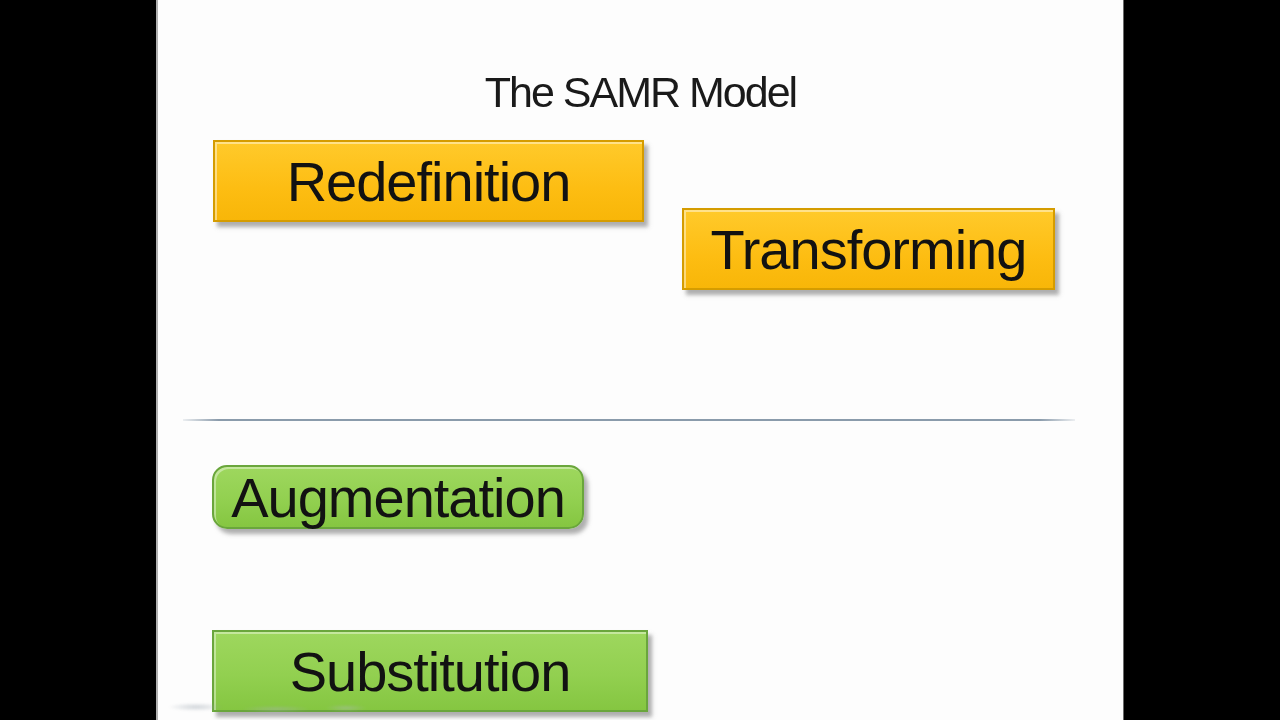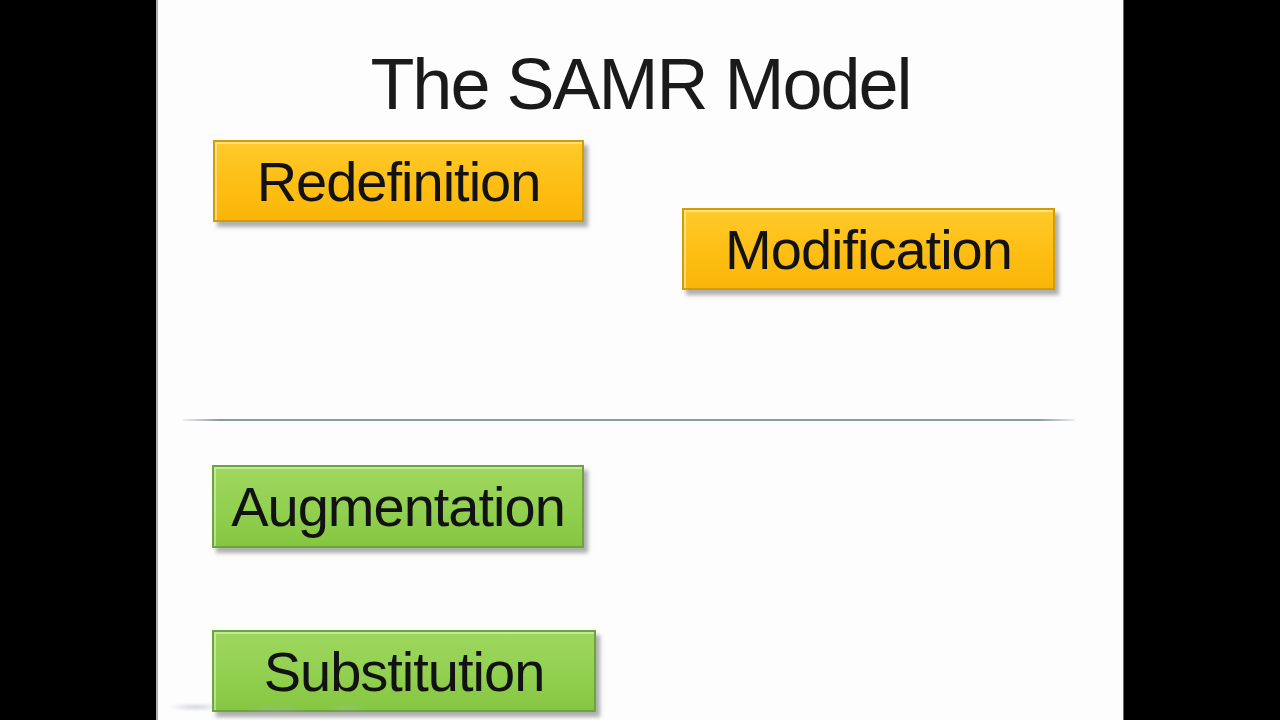--- a/index.html
+++ b/index.html
@@ -32,24 +32,24 @@
     width: 968px;
     height: 720px;
     background: #fdfdfd;
     border-left: 2px solid #b0b0b0;
     border-right: 1px solid #6a6a6a;
     box-sizing: border-box;
   }
   .slide-title {
     position: absolute;
     left: 0;
-    top: 52px;
+    top: 60px;
     width: 100%;
     text-align: center;
-    font-size: 72px;
+    font-size: 43px;
     letter-spacing: -2px;
     line-height: 64px;
     color: #1a1a1a;
   }
   .samr-box {
     position: absolute;
     display: flex;
     align-items: center;
     justify-content: center;
     font-size: 56px;
@@ -63,26 +63,26 @@
     border: 2px solid #d59c00;
     box-shadow: inset 2px 2px 0 rgba(255,255,255,0.45),
                 4px 5px 4px rgba(110,110,110,0.55);
   }
   .samr-box.green {
     background: linear-gradient(180deg, #9ed75e 0%, #92d050 55%, #85c641 100%);
     border: 2px solid #6aa63c;
     box-shadow: inset 2px 2px 0 rgba(255,255,255,0.4),
                 4px 5px 4px rgba(110,110,110,0.55);
   }
-  .box-redefinition { left:  55px; top: 140px; width: 371px; height: 82px; }
+  .box-redefinition { left:  55px; top: 140px; width: 431px; height: 82px; }
   .box-transforming { left: 524px; top: 208px; width: 373px; height: 82px; }
   .box-modification { left:  55px; top: 304px; width: 371px; height: 82px; }
-  .box-augmentation { left:  54px; top: 465px; width: 372px; height: 83px; }
+  .box-augmentation { left:  54px; top: 465px; width: 372px; height: 64px; border-radius: 15px; }
   .box-enhancing    { left: 524px; top: 538px; width: 373px; height: 81px; }
-  .box-substitution { left:  54px; top: 630px; width: 384px; height: 82px; }
+  .box-substitution { left:  54px; top: 630px; width: 436px; height: 82px; }
   .divider {
     position: absolute;
     left: 25px;
     top: 419px;
     width: 892px;
     height: 2px;
     background: linear-gradient(90deg,
       rgba(138,155,171,0.15) 0%,
       #8a9bab 4%,
       #8a9bab 96%,
@@ -112,21 +112,21 @@
 
   <div class="slide">
 
     <div class="slide-title">The SAMR Model</div>
 
     <div class="samr-box gold box-redefinition">
       <span>Redefinition</span>
     </div>
 
     <div class="samr-box gold box-transforming">
-      <span>Modification</span>
+      <span>Transforming</span>
     </div>
 
 
     <div class="divider"></div>
 
     <div class="samr-box green box-augmentation">
       <span>Augmentation</span>
     </div>
 
 

